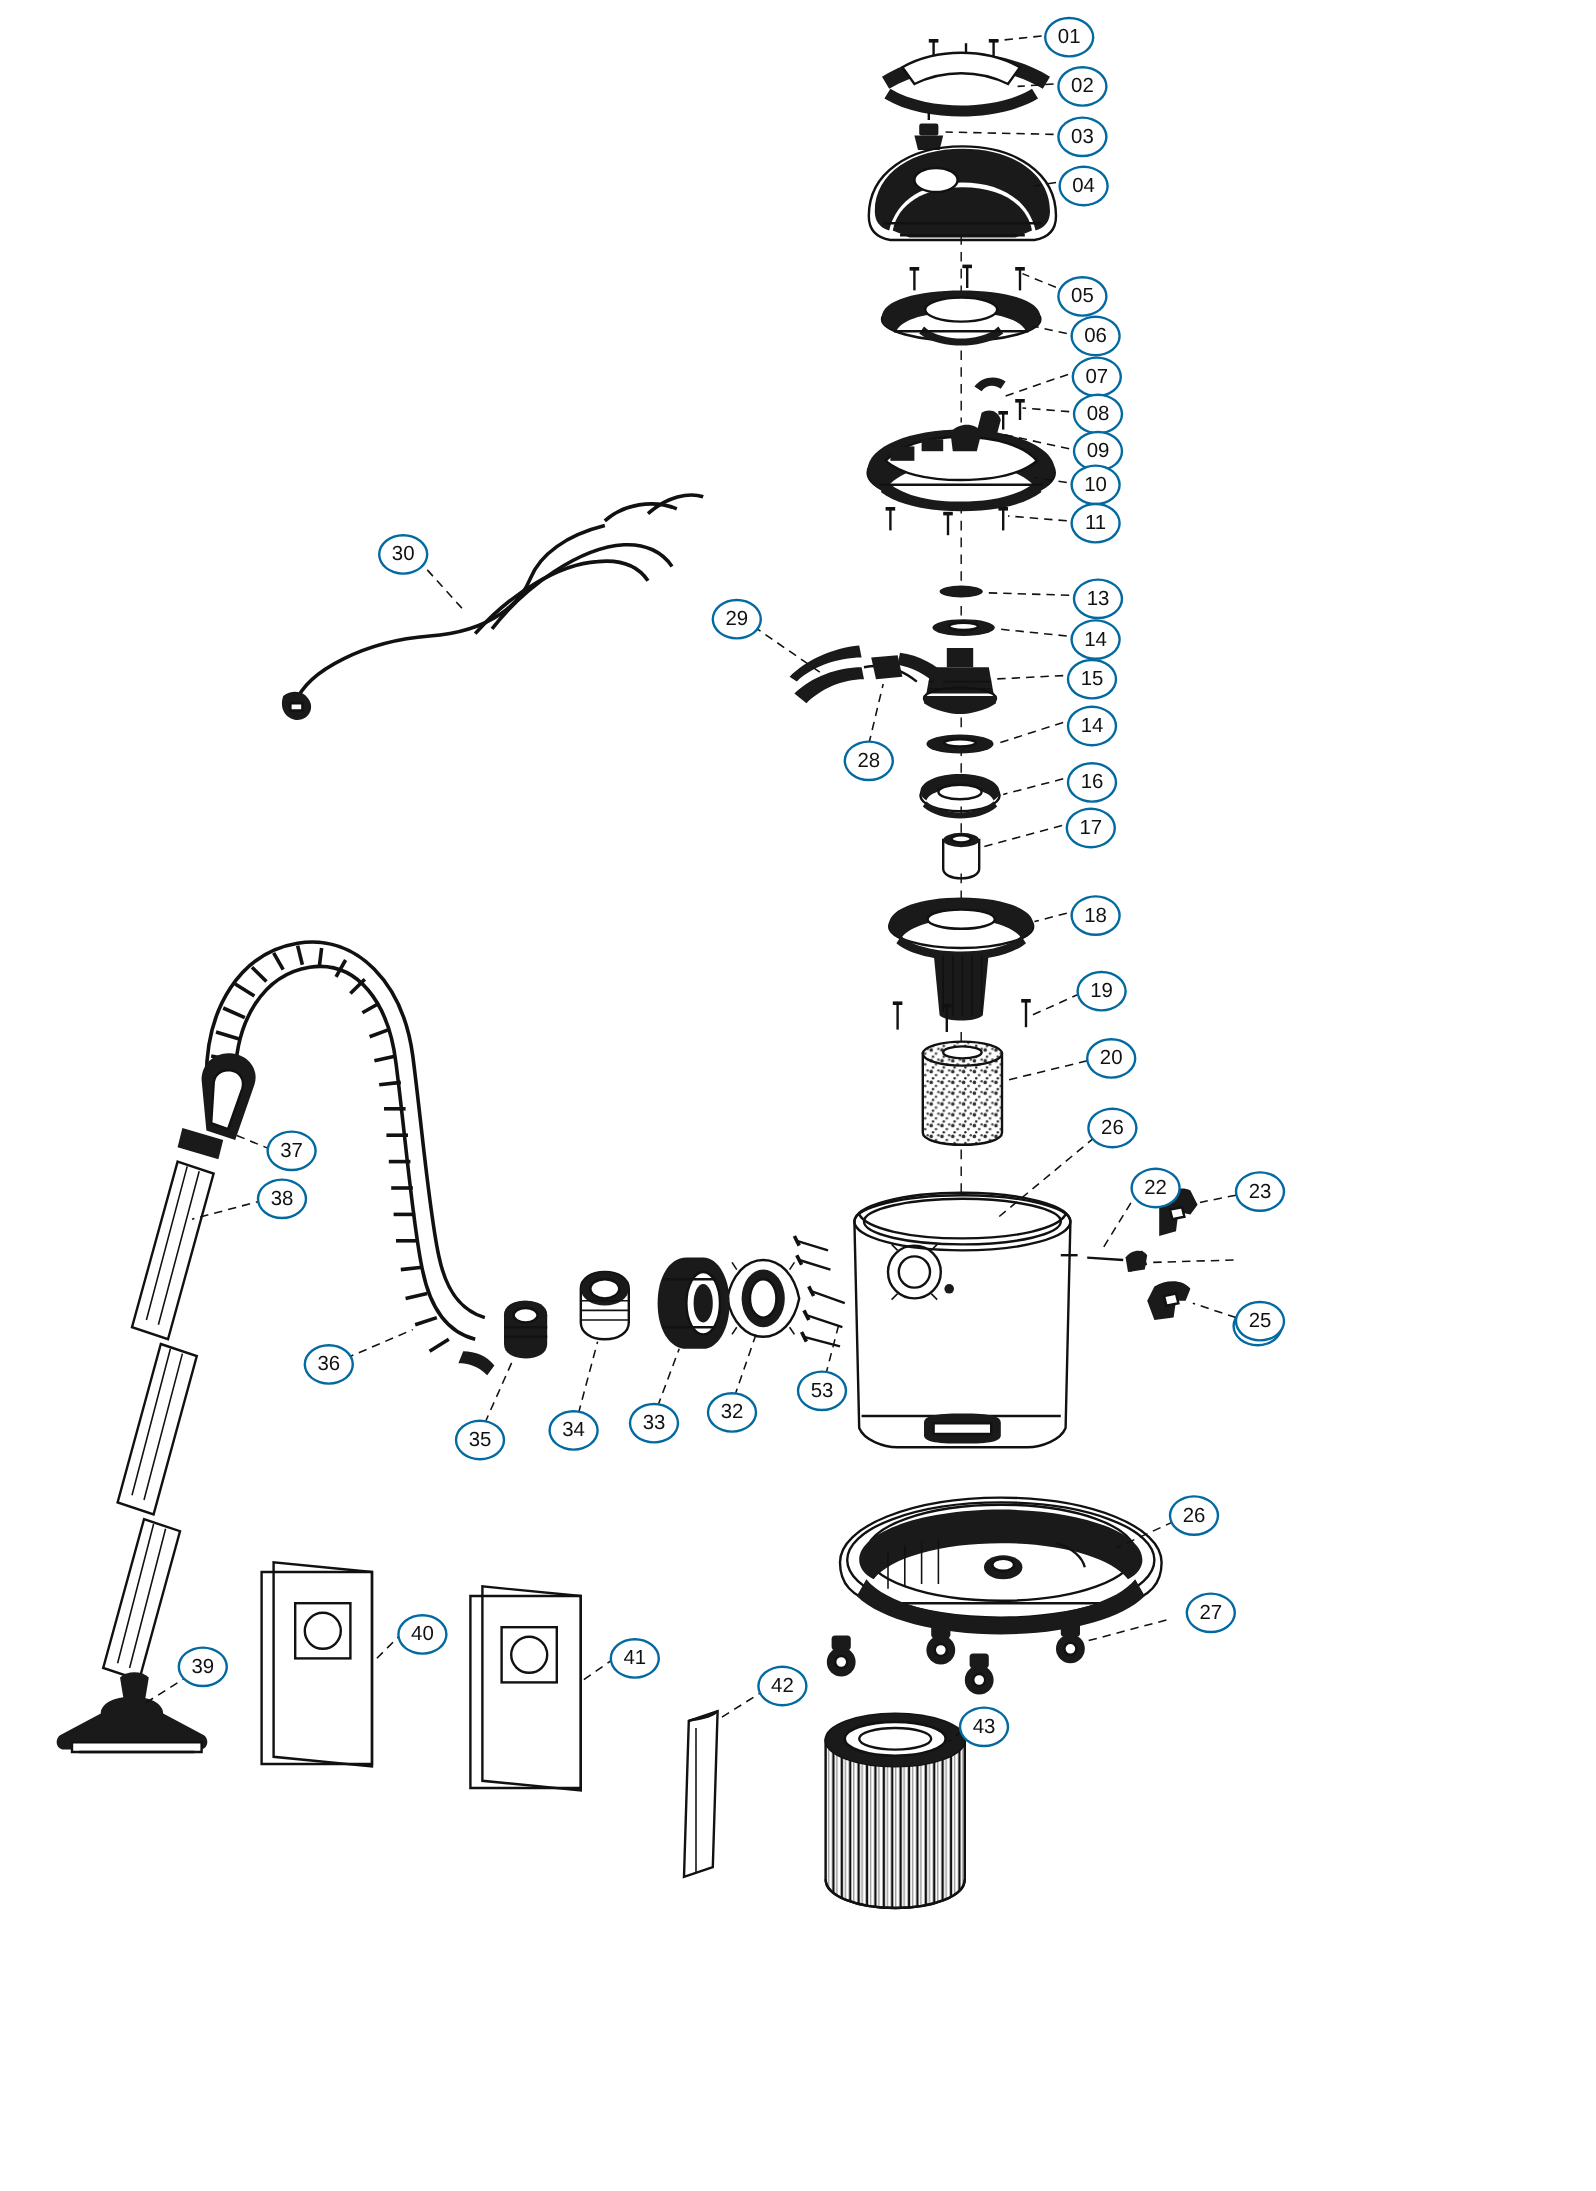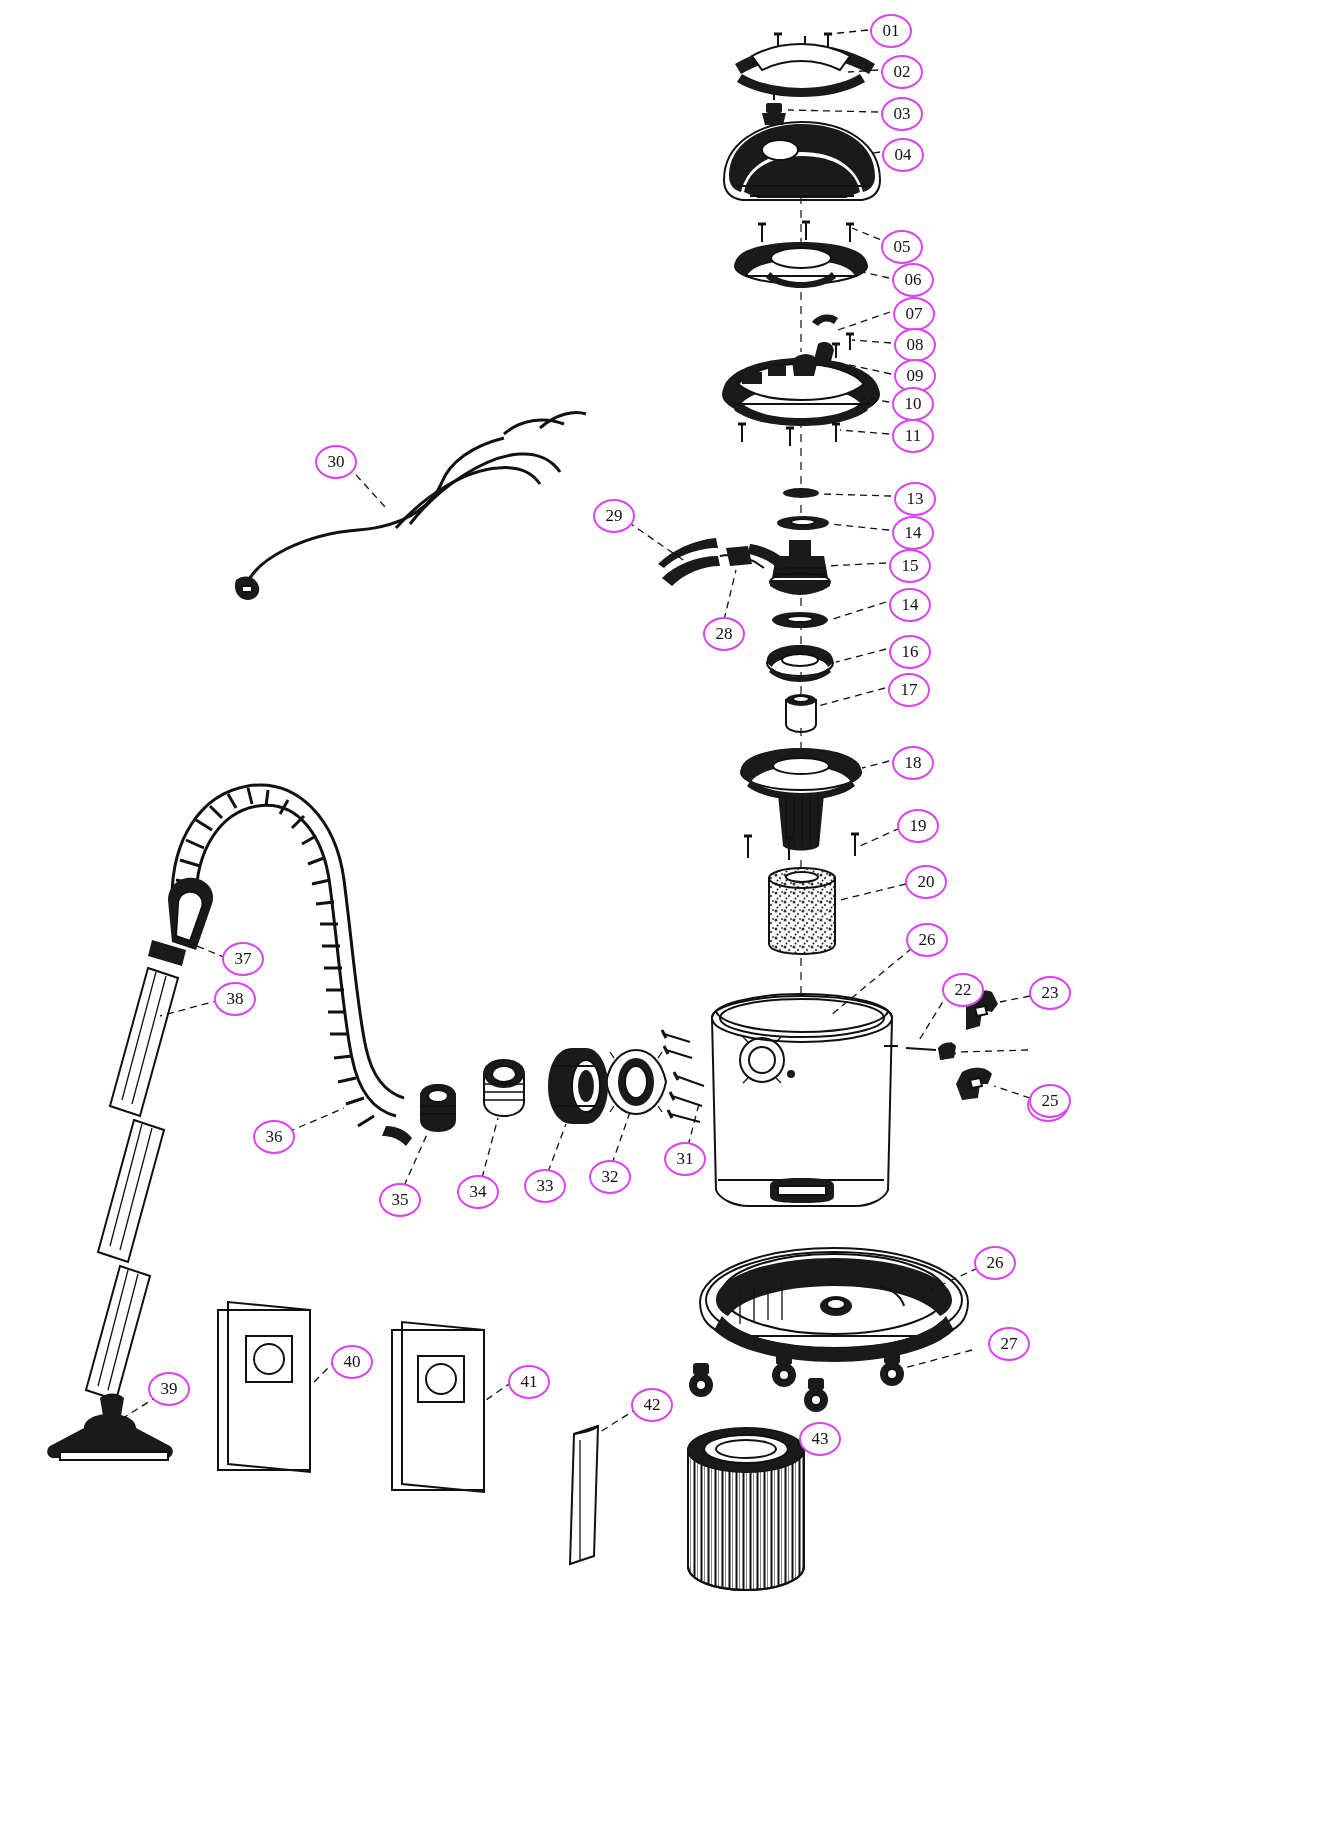--- a/index.html
+++ b/index.html
@@ -1,20 +1,20 @@
 <!DOCTYPE html>
 <html><head>
 <meta charset="utf-8">
 <style>
   html,body{margin:0;padding:0;background:#ffffff;}
   body{font-family:"Liberation Sans", sans-serif;}
   #sheet{position:relative;width:1330px;height:1826px;background:#fff;overflow:hidden;}
-  .callout{position:absolute;width:38px;height:30px;border:2px solid #d946ef;border-radius:50%/50%;
+  .callout{position:absolute;width:38px;height:30px;border:2px solid #0369a1;border-radius:50%/50%;
            display:flex;align-items:center;justify-content:center;font-size:17px;color:#111;
-           background:#fff;letter-spacing:0px;font-family:Liberation Serif, serif;}
+           background:#fff;letter-spacing:0px;font-family:Liberation Sans, sans-serif;}
   svg.art{position:absolute;left:0;top:0;width:1330px;height:1826px;pointer-events:none;}
   .blk{fill:#1a1a1a;}
   .wht{fill:#ffffff;stroke:#111;stroke-width:2;}
   .ln{stroke:#111;stroke-width:2;fill:none;}
   .lnthin{stroke:#111;stroke-width:1.3;fill:none;}
   .lnfat{stroke:#111;stroke-width:3;fill:none;}
   .axis{stroke:#111;stroke-width:1.2;stroke-dasharray:8 6;fill:none;}
   .spk{fill:url(#speck);stroke:#111;stroke-width:2;}
 </style>
 </head>
@@ -480,21 +480,21 @@
   <div class="callout" style="left:906px;  top:923px;">26</div>
   <div class="callout" style="left:942px;  top:953px;margin-top:20px;">22</div>
   <div class="callout" style="left:1029px; top:976px;">23</div>
   <div class="callout" style="left:1027px; top:1088px;">24</div>
   <div class="callout" style="left:1029px; top:1084px;">25</div>
   <div class="callout" style="left:974px;  top:1246px;">26</div>
   <div class="callout" style="left:988px;  top:1327px;">27</div>
   <div class="callout" style="left:703px;  top:617px;">28</div>
   <div class="callout" style="left:593px;  top:499px;">29</div>
   <div class="callout" style="left:315px;  top:445px;">30</div>
-  <div class="callout" style="left:664px;  top:1142px;">31</div>
+  <div class="callout" style="left:664px;  top:1142px;">53</div>
   <div class="callout" style="left:589px;  top:1160px;">32</div>
   <div class="callout" style="left:524px;  top:1169px;">33</div>
   <div class="callout" style="left:457px;  top:1175px;">34</div>
   <div class="callout" style="left:379px;  top:1183px;">35</div>
   <div class="callout" style="left:253px;  top:1120px;">36</div>
   <div class="callout" style="left:222px;  top:942px;">37</div>
   <div class="callout" style="left:214px;  top:982px;">38</div>
   <div class="callout" style="left:148px;  top:1372px;">39</div>
   <div class="callout" style="left:331px;  top:1345px;">40</div>
   <div class="callout" style="left:508px;  top:1365px;">41</div>

